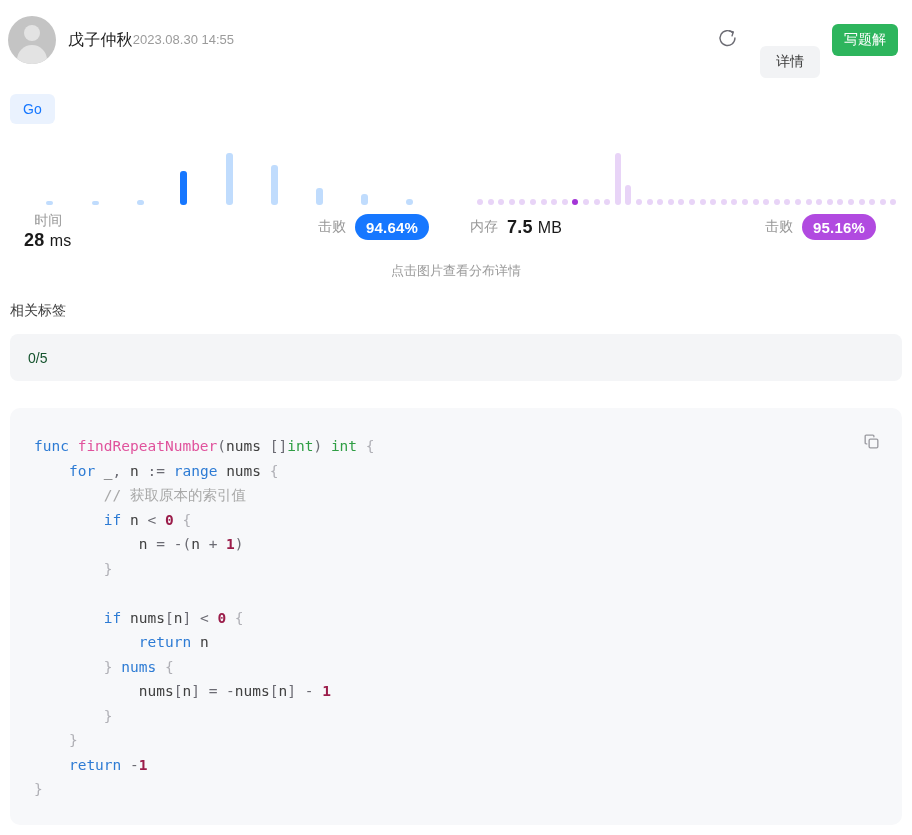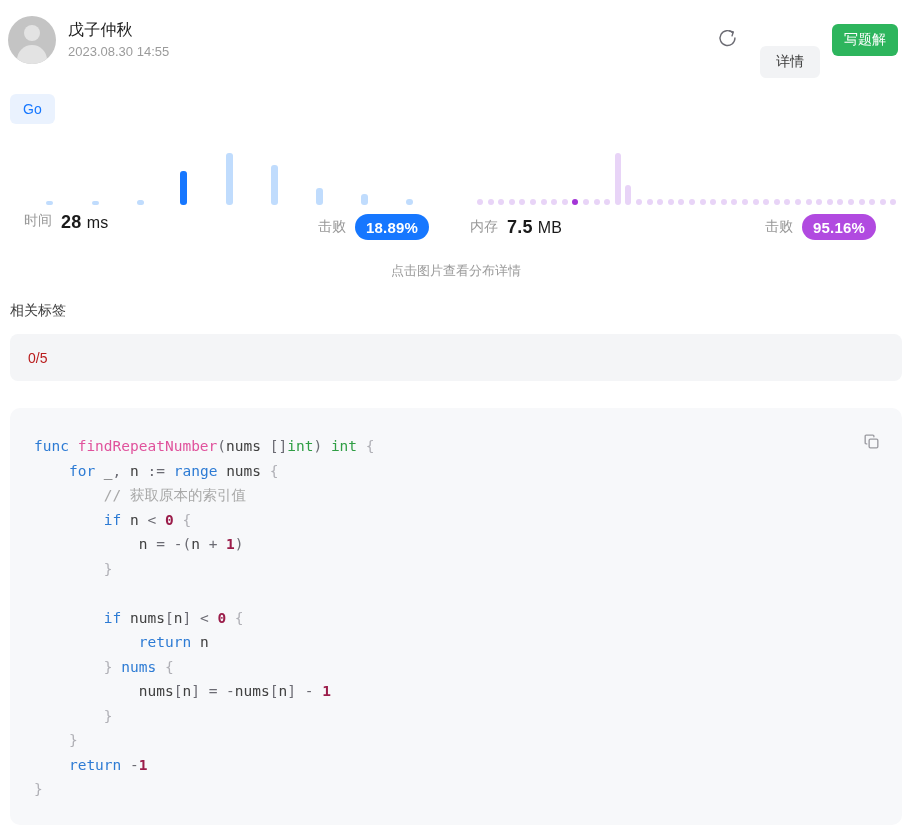--- a/index.html
+++ b/index.html
@@ -26,21 +26,21 @@
   .avatar::before {
     content: ""; position: absolute; left: 50%; top: 9px;
     width: 16px; height: 16px; margin-left: -8px;
     border-radius: 50%; background: #e3e3e3;
   }
   .avatar::after {
     content: ""; position: absolute; left: 50%; top: 29px;
     width: 30px; height: 24px; margin-left: -15px;
     border-radius: 15px 15px 0 0; background: #e3e3e3;
   }
-  .user-meta { display: flex; flex-direction: column; justify-content: center; }
+  .user-meta { display: flex; flex-direction: row; justify-content: center; }
   .user-name {
     font-size: 16px; color: #1a1a1a; line-height: 22px;
     font-weight: 400; letter-spacing: .2px;
   }
   .user-date { font-size: 13px; color: #9b9b9b; line-height: 20px; margin-top: 1px; }
   .header-spacer { flex: 1 1 auto; }
 
   .share-btn {
     width: 30px; height: 30px; margin-right: 18px;
     display: flex; align-items: center; justify-content: center;
@@ -70,21 +70,21 @@
   
   .stats { position: absolute; left: 0; top: 140px; width: 912px; height: 120px; }
   .chart {
     position: absolute; top: 0; height: 65px; cursor: pointer;
   }
   .chart-time { left: 24px; width: 412px; }
   .chart-mem  { left: 470px; width: 420px; }
   .bar { position: absolute; bottom: 0; border-radius: 3px; }
 
   .stat-label-row { position: absolute; top: 72px; height: 30px; }
-  .stat-left-time { left: 24px; display: flex; align-items: flex-start; }
+  .stat-left-time { left: 24px; display: flex; align-items: flex-end; flex-direction: column; }
   .stat-right-time { left: 318px; display: flex; align-items: center; }
   .stat-left-mem { left: 470px; display: flex; align-items: center; }
   .stat-right-mem { left: 765px; display: flex; align-items: center; }
 
   .stat-key { font-size: 14px; color: #999999; margin-right: 9px; }
   .stat-val { font-size: 18px; color: #1a1a1a; font-weight: 700; letter-spacing: .2px; }
   .stat-val .unit { font-weight: 400; font-size: 16px; }
   .badge {
     display: inline-flex; align-items: center; justify-content: center;
     height: 26px; min-width: 66px; padding: 0 11px; border-radius: 13px;
@@ -103,21 +103,21 @@
     position: absolute; left: 10px; top: 302px;
     font-size: 14px; color: #3c3c3c;
   }
   .tag-input {
     position: absolute; left: 10px; top: 334px;
     width: 892px; height: 47px; border-radius: 8px;
     background: #f4f5f7; display: flex; align-items: center;
     padding: 0 18px; cursor: text;
   }
   .tag-placeholder { font-size: 16px; color: #b8bcc2; flex: 1 1 auto; }
-  .tag-count { font-size: 14px; color: #b91c1c; }
+  .tag-count { font-size: 14px; color: #14532d; }
 
   
   .code-card {
     position: absolute; left: 10px; top: 408px;
     width: 892px; height: 417px;
     background: #f7f8fa; border-radius: 10px;
     overflow: hidden;
   }
   .copy-btn {
     position: absolute; right: 20px; top: 24px;
@@ -229,21 +229,21 @@
         <div class="bar" title="40" style="height: 5.90909px; width: 6px; left: 420.4px; background: rgb(232, 212, 247);"></div>
       </div>
 
     <div class="stat-label-row stat-left-time">
       <span class="stat-key">时间</span>
       <span class="stat-val"><span>28</span>&nbsp;<span class="unit">ms</span></span>
     </div>
 
     <div class="stat-label-row stat-right-time">
       <span class="stat-key">击败</span>
-      <span class="badge badge-blue">18.89%</span>
+      <span class="badge badge-blue">94.64%</span>
     </div>
 
     <div class="stat-label-row stat-left-mem">
       <span class="stat-key">内存</span>
       <span class="stat-val"><span>7.5</span>&nbsp;<span class="unit">MB</span></span>
     </div>
 
     <div class="stat-label-row stat-right-mem">
       <span class="stat-key">击败</span>
       <span class="badge badge-purple">95.16%</span>

